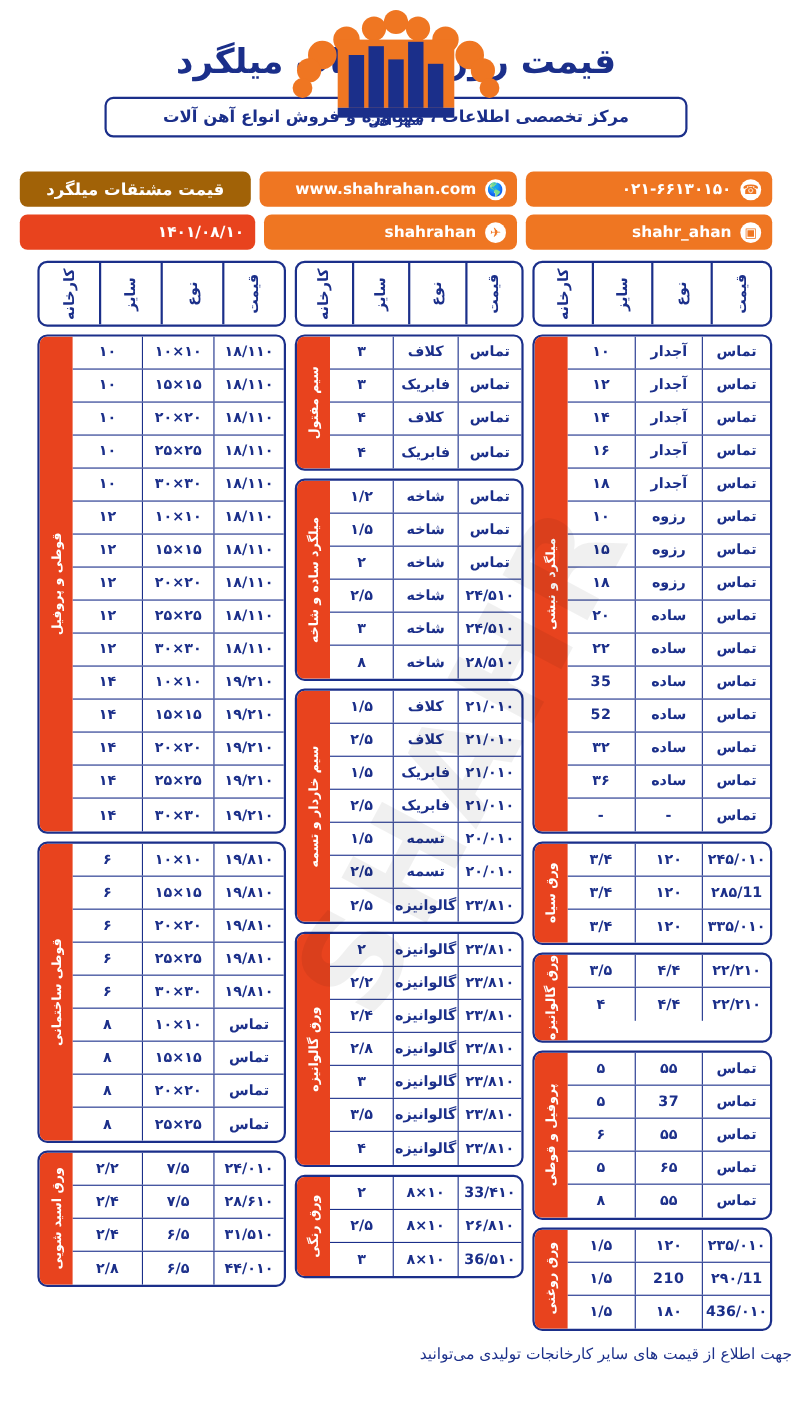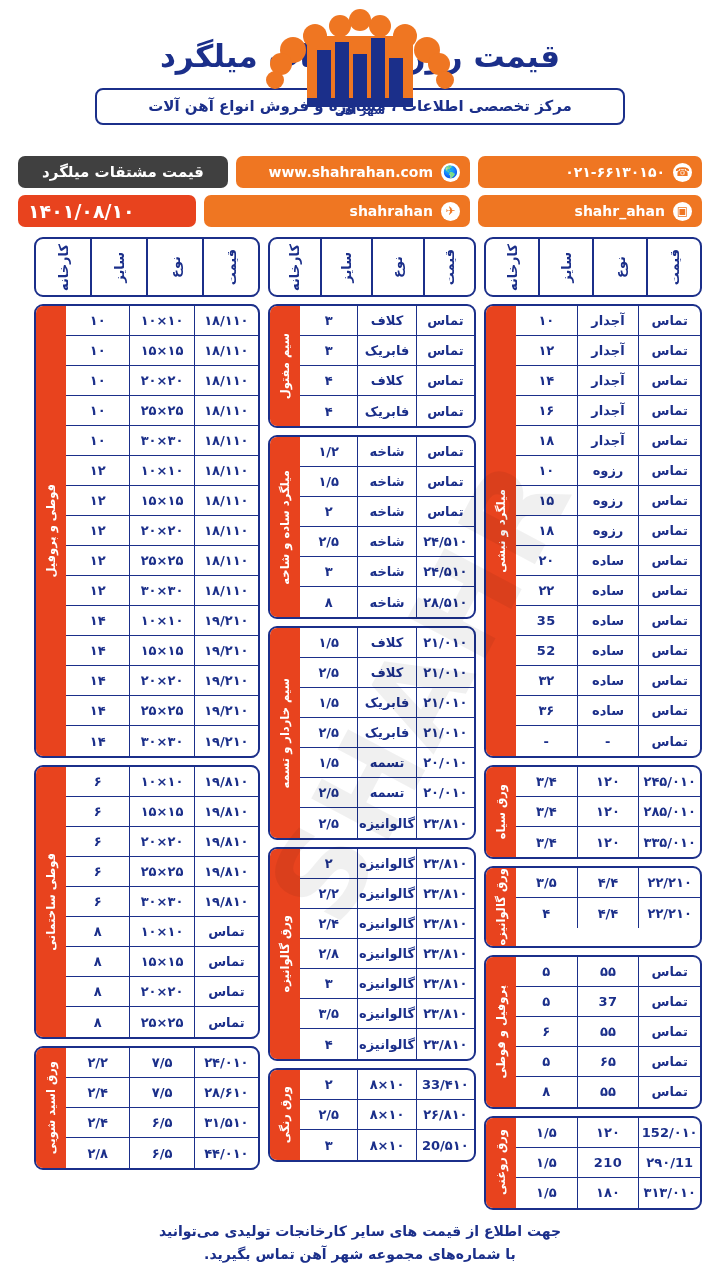--- a/index.html
+++ b/index.html
@@ -79,26 +79,26 @@
     border-radius: 50%;
     background: #fff;
     display: flex; align-items: center; justify-content: center;
     font-size: 12px;
     flex: 0 0 auto;
   }
   .pill-phone   { background: #ef7622; width: 224px; }
   .pill-phone .glyph { color: #ef7622; }
   .pill-web     { background: #ef7622; flex: 1; }
   .pill-web .glyph { color: #ef7622; }
-  .pill-title   { background: #404040; width: 210px; justify-content: center; font-size: 15px; }
+  .pill-title   { background: #a16207; width: 210px; justify-content: center; font-size: 15px; }
   .pill-insta   { background: #ef7622; width: 224px; }
   .pill-insta .glyph { color: #ef7622; }
   .pill-tg      { background: #ef7622; flex: 1; }
   .pill-tg .glyph { color: #ef7622; }
-  .pill-date    { background: #e8431e; width: 178px; justify-content: flex-end; font-size: 19px; letter-spacing: 1px;}
+  .pill-date    { background: #e8431e; width: 214px; justify-content: flex-start; font-size: 14px; letter-spacing: 1px;}
 
   
   .columns {
     display: flex;
     flex-direction: row;
     gap: 8px;
     padding: 10px 18px 0 18px;
     align-items: flex-start;
   }
   .col { display: flex; flex-direction: column; gap: 7px; }
@@ -178,24 +178,24 @@
     color: rgba(0,0,0,0.06);
     transform: rotate(-62deg);
     letter-spacing: 6px;
     pointer-events: none;
     white-space: nowrap;
   }
 
   
   .footer {
     margin-top: 10px;
-    text-align: center;
+    text-align: right;
     color: #1b2f8a;
     font-size: 14px;
-    font-weight: bold;
+    font-weight: normal;
     line-height: 1.7;
     direction: rtl;
   }
 </style>
 </head>
 <body>
 
 <div class="page">
 
   <div class="header">
@@ -357,21 +357,21 @@
           </div>
         </div>
         <div class="block">
           <div class="rows">
             <div class="row">
               <div class="cell">۲۴۵/۰۱۰</div>
               <div class="cell">۱۲۰</div>
               <div class="cell">۳/۴</div>
             </div>
             <div class="row">
-              <div class="cell">۲۸۵/۰۱۰</div>
+              <div class="cell">۲۸۵/11</div>
               <div class="cell">۱۲۰</div>
               <div class="cell">۳/۴</div>
             </div>
             <div class="row">
               <div class="cell">۳۳۵/۰۱۰</div>
               <div class="cell">۱۲۰</div>
               <div class="cell">۳/۴</div>
             </div>
           </div>
           <div class="side">
@@ -423,31 +423,31 @@
               <div class="cell">۸</div>
             </div>
           </div>
           <div class="side">
             <span class="vtext">پروفیل و قوطی</span>
           </div>
         </div>
         <div class="block">
           <div class="rows">
             <div class="row">
-              <div class="cell">152/۰۱۰</div>
+              <div class="cell">۲۳۵/۰۱۰</div>
               <div class="cell">۱۲۰</div>
               <div class="cell">۱/۵</div>
             </div>
             <div class="row">
               <div class="cell">۲۹۰/11</div>
               <div class="cell">210</div>
               <div class="cell">۱/۵</div>
             </div>
             <div class="row">
-              <div class="cell">۳۱۳/۰۱۰</div>
+              <div class="cell">436/۰۱۰</div>
               <div class="cell">۱۸۰</div>
               <div class="cell">۱/۵</div>
             </div>
           </div>
           <div class="side">
             <span class="vtext">ورق روغنی</span>
           </div>
         </div>
       </div>
     <div class="col col-mid" id="col-mid">
@@ -619,21 +619,21 @@
               <div class="cell">33/۴۱۰</div>
               <div class="cell">۱۰×۸</div>
               <div class="cell">۲</div>
             </div>
             <div class="row">
               <div class="cell">۲۶/۸۱۰</div>
               <div class="cell">۱۰×۸</div>
               <div class="cell">۲/۵</div>
             </div>
             <div class="row">
-              <div class="cell">20/۵۱۰</div>
+              <div class="cell">36/۵۱۰</div>
               <div class="cell">۱۰×۸</div>
               <div class="cell">۳</div>
             </div>
           </div>
           <div class="side">
             <span class="vtext">ورق رنگی</span>
           </div>
         </div>
       </div>
     <div class="col col-left" id="col-left">
@@ -813,16 +813,15 @@
           </div>
         </div>
       </div>
 
   </div>
 
   <div class="watermark">SHAHR</div>
 
   <div class="footer">
     <div>جهت اطلاع از قیمت های سایر کارخانجات تولیدی می‌توانید</div>
-    <div>با شماره‌های مجموعه شهر آهن تماس بگیرید.</div>
   </div>
 
 </div>
 
 </body></html>

